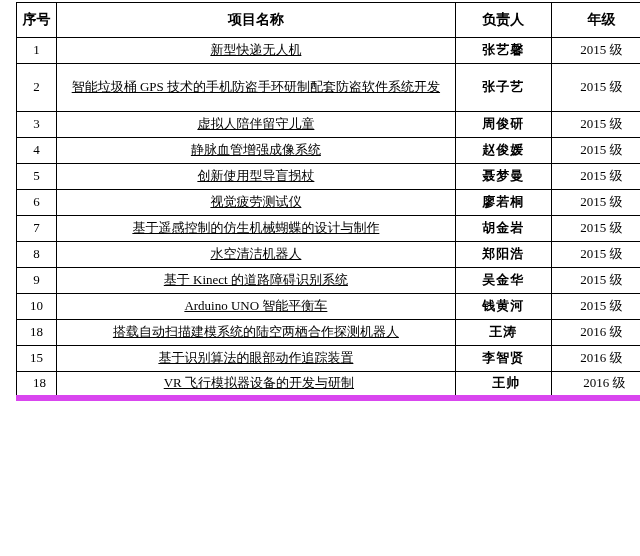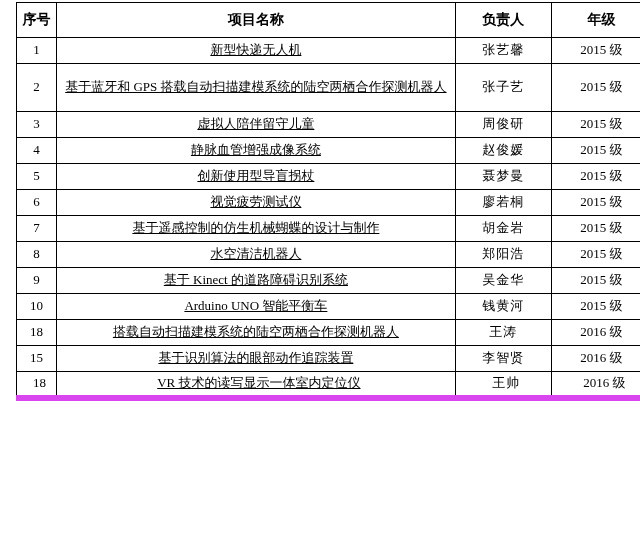--- a/index.html
+++ b/index.html
@@ -42,21 +42,21 @@
     font-size: 14px;
     height: 30px;
   }
   col.c-index { width: 40px; }
   col.c-title { width: 398px; }
   col.c-leader { width: 96px; }
   col.c-grade  { width: 100px; }
 
   td.idx { font-size: 13px; }
   td.title { font-size: 13.5px; padding-left: 4px; padding-right: 4px; text-decoration: underline; }
-  td.leader { font-size: 13.5px; letter-spacing: 1px; }
+  td.leader { font-size: 13.5px; letter-spacing: 1px; font-weight: bold; }
   td.grade { font-size: 13.5px; }
 
   tr.row { height: 26px; }
   tr.row-tall { height: 48px; }
   tr.row-last td { border-bottom: 6px solid #d946ef; padding-left: 8px; }
 </style>
 </head>
 <body>
 
 <div class="sheet">
@@ -77,21 +77,21 @@
     </thead>
     <tbody>
       <tr class="row">
         <td class="idx">1</td>
         <td class="title">新型快递无人机</td>
         <td class="leader">张艺馨</td>
         <td class="grade">2015 级</td>
       </tr>
       <tr class="row-tall">
         <td class="idx">2</td>
-        <td class="title">基于蓝牙和 GPS 搭载自动扫描建模系统的陆空两栖合作探测机器人</td>
+        <td class="title">智能垃圾桶 GPS 技术的手机防盗手环研制配套防盗软件系统开发</td>
         <td class="leader">张子艺</td>
         <td class="grade">2015 级</td>
       </tr>
       <tr class="row">
         <td class="idx">3</td>
         <td class="title">虚拟人陪伴留守儿童</td>
         <td class="leader">周俊研</td>
         <td class="grade">2015 级</td>
       </tr>
       <tr class="row">
@@ -143,19 +143,19 @@
         <td class="grade">2016 级</td>
       </tr>
       <tr class="row">
         <td class="idx">15</td>
         <td class="title">基于识别算法的眼部动作追踪装置</td>
         <td class="leader">李智贤</td>
         <td class="grade">2016 级</td>
       </tr>
       <tr class="row row-last">
         <td class="idx">18</td>
-        <td class="title">VR 技术的读写显示一体室内定位仪</td>
+        <td class="title">VR 飞行模拟器设备的开发与研制</td>
         <td class="leader">王帅</td>
         <td class="grade">2016 级</td>
       </tr>
     </tbody>
   </table>
 </div>
 
 </body></html>

